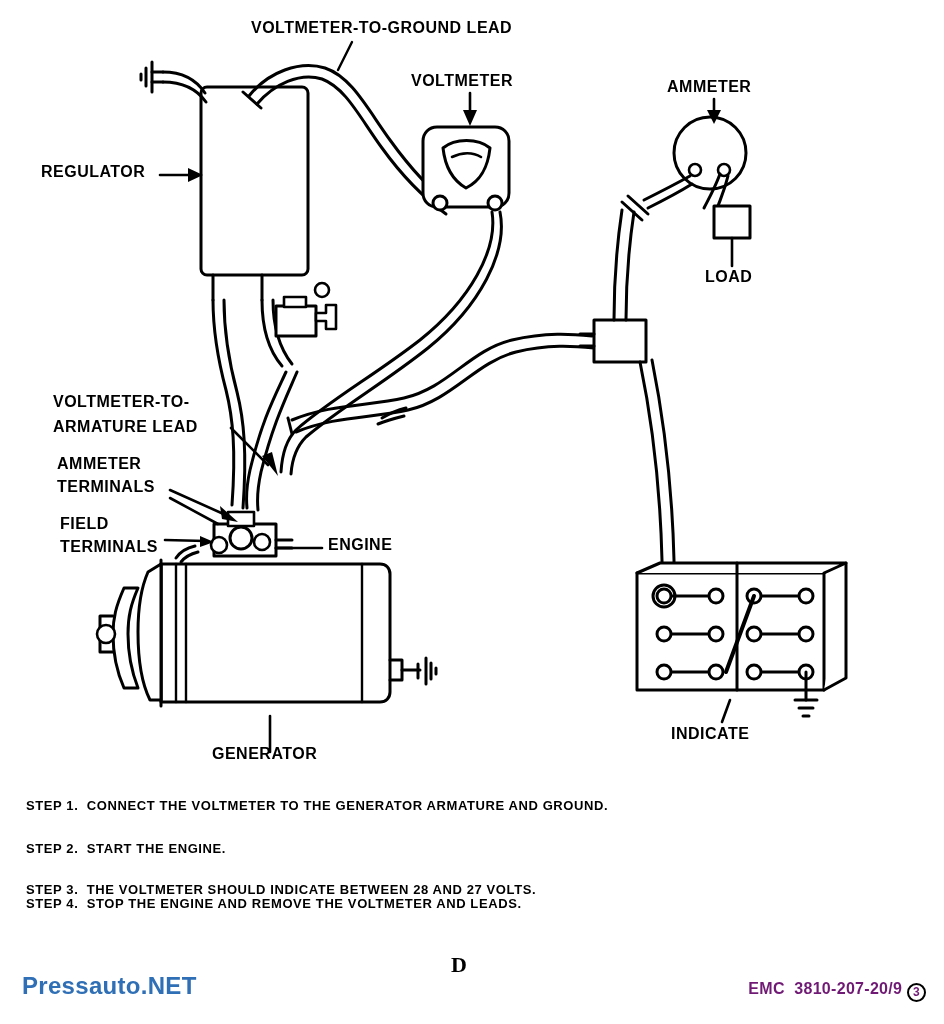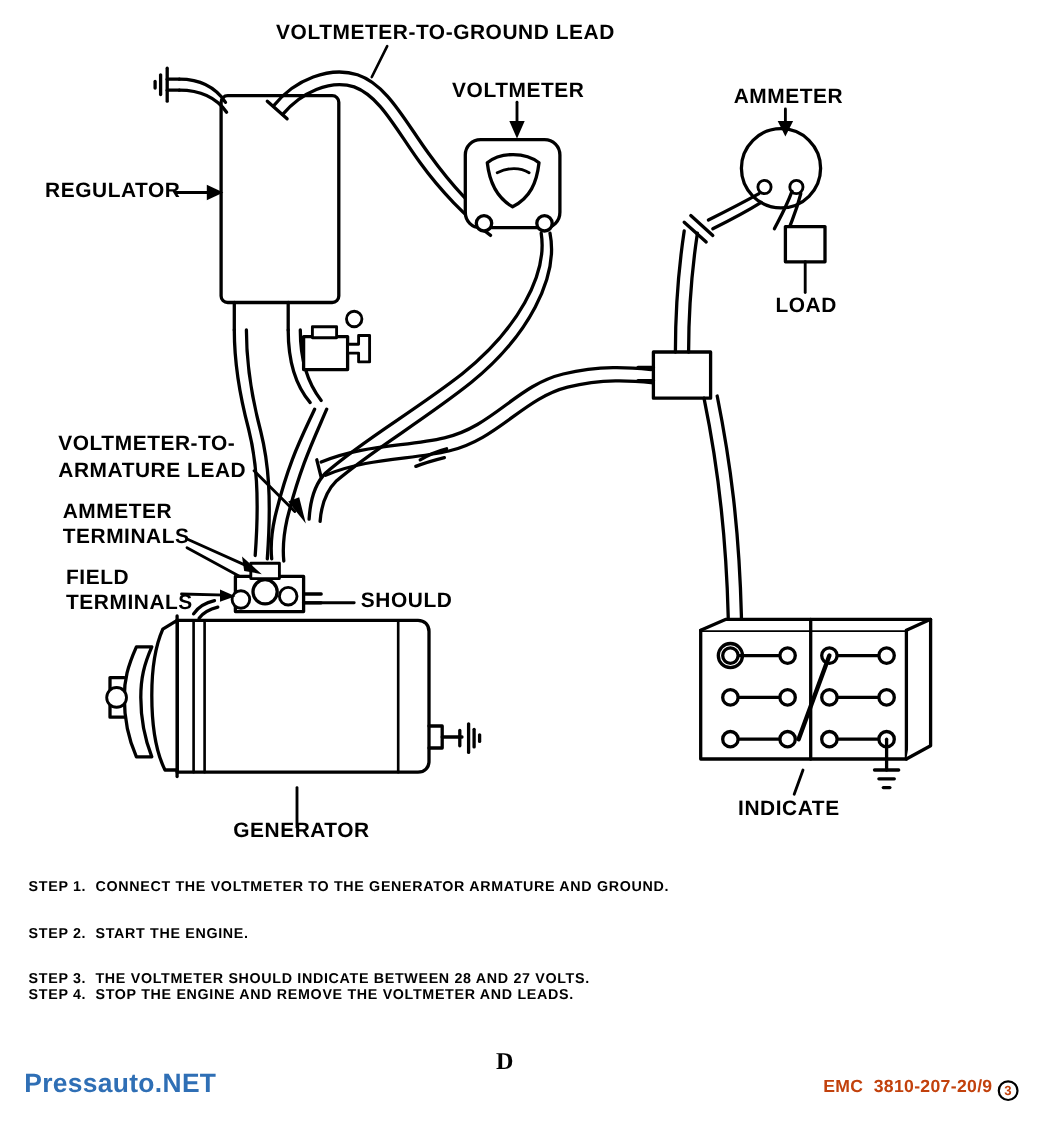--- a/index.html
+++ b/index.html
@@ -26,21 +26,21 @@
   }
   .lbl {
     position: absolute;
     font-family: "Liberation Sans", sans-serif;
     font-weight: bold;
     color: #000000;
     letter-spacing: 0.5px;
     white-space: pre;
     line-height: 1.12;
   }
-  .lbl-20 { font-size: 19px; text-align: right; }
+  .lbl-20 { font-size: 16px; text-align: right; }
   .step {
     position: absolute;
     font-family: "Liberation Sans", sans-serif;
     font-weight: bold;
     font-size: 13px;
     color: #000000;
     letter-spacing: 0.6px;
     white-space: pre;
   }
   #watermark {
@@ -62,21 +62,21 @@
     font-size: 22px;
     color: #000000;
   }
   #doc-code {
     position: absolute;
     right: 18px;
     top: 980px;
     font-family: "Liberation Sans", sans-serif;
     font-weight: bold;
     font-size: 16px;
-    color: #c2410c;
+    color: #701a75;
     letter-spacing: 0.3px;
     white-space: pre;
   }
   .circled {
     display: inline-block;
     border: 2px solid #000;
     border-radius: 50%;
     width: 15px;
     height: 15px;
     line-height: 15px;
@@ -312,21 +312,21 @@
 
   <div class="lbl lbl-20" style="left:53px; top:393px;">VOLTMETER-TO-</div>
   <div class="lbl lbl-20" style="left:53px; top:418px;">ARMATURE LEAD</div>
 
   <div class="lbl lbl-20" style="left:57px; top:455px;">AMMETER</div>
   <div class="lbl lbl-20" style="left:57px; top:478px;">TERMINALS</div>
 
   <div class="lbl lbl-20" style="left:60px; top:515px;">FIELD</div>
   <div class="lbl lbl-20" style="left:60px; top:538px;">TERMINALS</div>
 
-  <div class="lbl lbl-20" style="left:328px; top:536px;">SHOULD</div>
+  <div class="lbl lbl-20" style="left:328px; top:536px;">ENGINE</div>
   <div class="lbl lbl-20" style="left:212px; top:745px;">GENERATOR</div>
   <div class="lbl lbl-20" style="left:671px; top:725px;">INDICATE</div>
 
   <div class="step" style="left:26px; top:798px;">STEP 1.  CONNECT THE VOLTMETER TO THE GENERATOR ARMATURE AND GROUND.</div>
   <div class="step" style="left:26px; top:841px;">STEP 2.  START THE ENGINE.</div>
   <div class="step" style="left:26px; top:882px;">STEP 3.  THE VOLTMETER SHOULD INDICATE BETWEEN 28 AND 27 VOLTS.</div>
   <div class="step" style="left:26px; top:896px;">STEP 4.  STOP THE ENGINE AND REMOVE THE VOLTMETER AND LEADS.</div>
 
   <div id="plate-letter">D</div>
 

